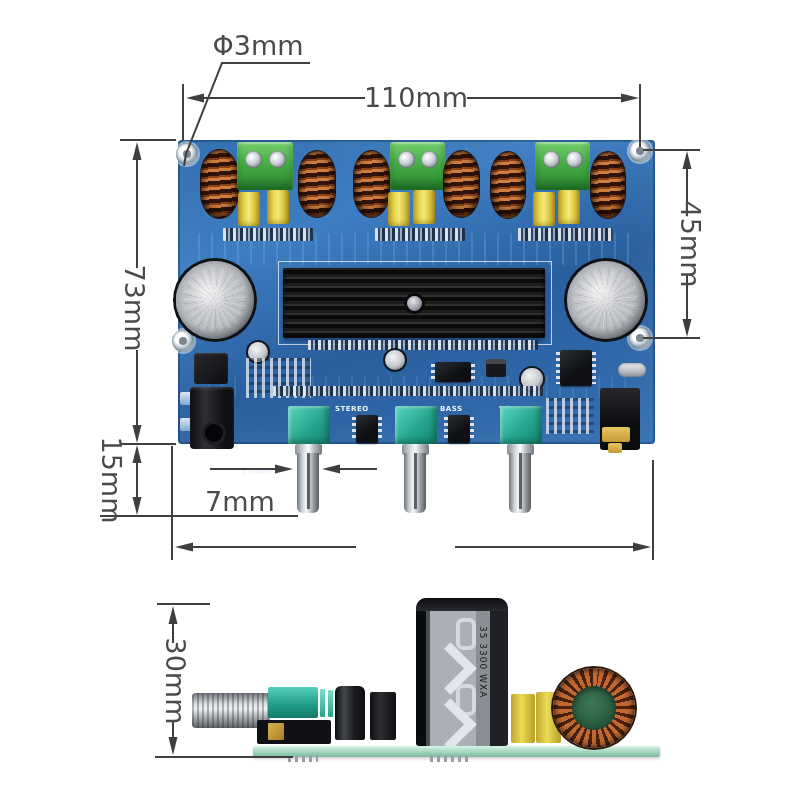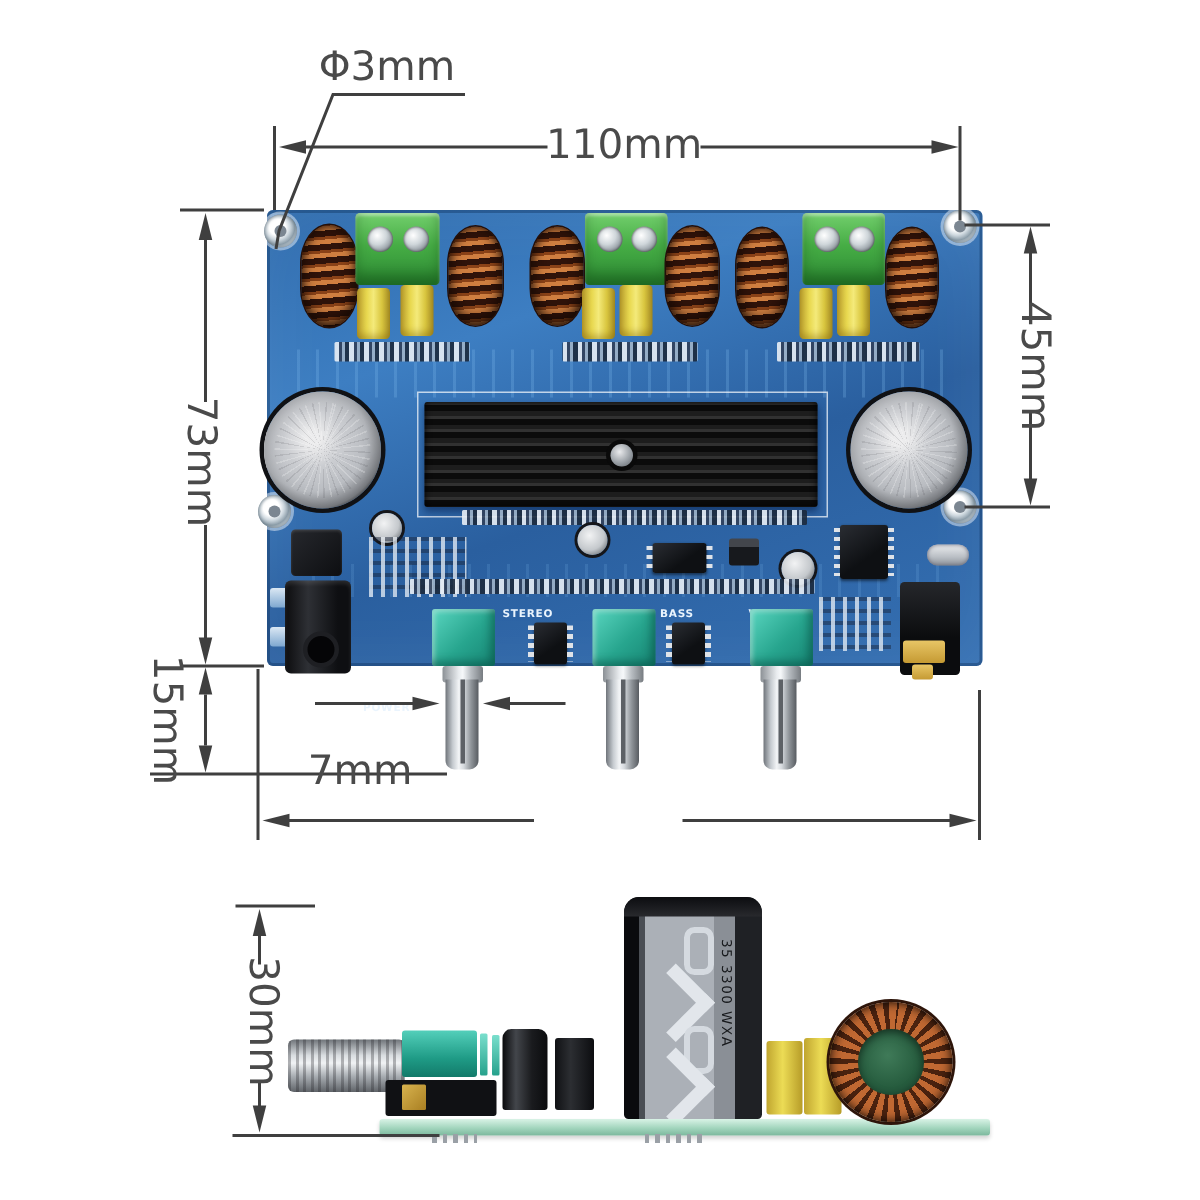--- a/index.html
+++ b/index.html
@@ -263,16 +263,16 @@
       <polygon points="173,606 168.5,624 177.5,624"></polygon>
       <polygon points="173,755 168.5,737 177.5,737"></polygon>
     </g>
   </svg>
 
   <div class="dim-label" style="left:258px;top:45px;">Φ3mm</div>
   <div class="dim-label" style="left:416px;top:97px;">110mm</div>
   <div class="dim-label rot" style="left:690px;top:244px;">45mm</div>
   <div class="dim-label rot" style="left:134px;top:308px;">73mm</div>
   <div class="dim-label rot" style="left:111px;top:480px;">15mm</div>
-  <div class="dim-label" style="left:240px;top:514px;">7mm</div>
+  <div class="dim-label" style="left:240px;top:501px;">7mm</div>
   <div class="dim-label rot" style="left:175px;top:681px;">30mm</div>
 
 </div>
 
 </body></html>

